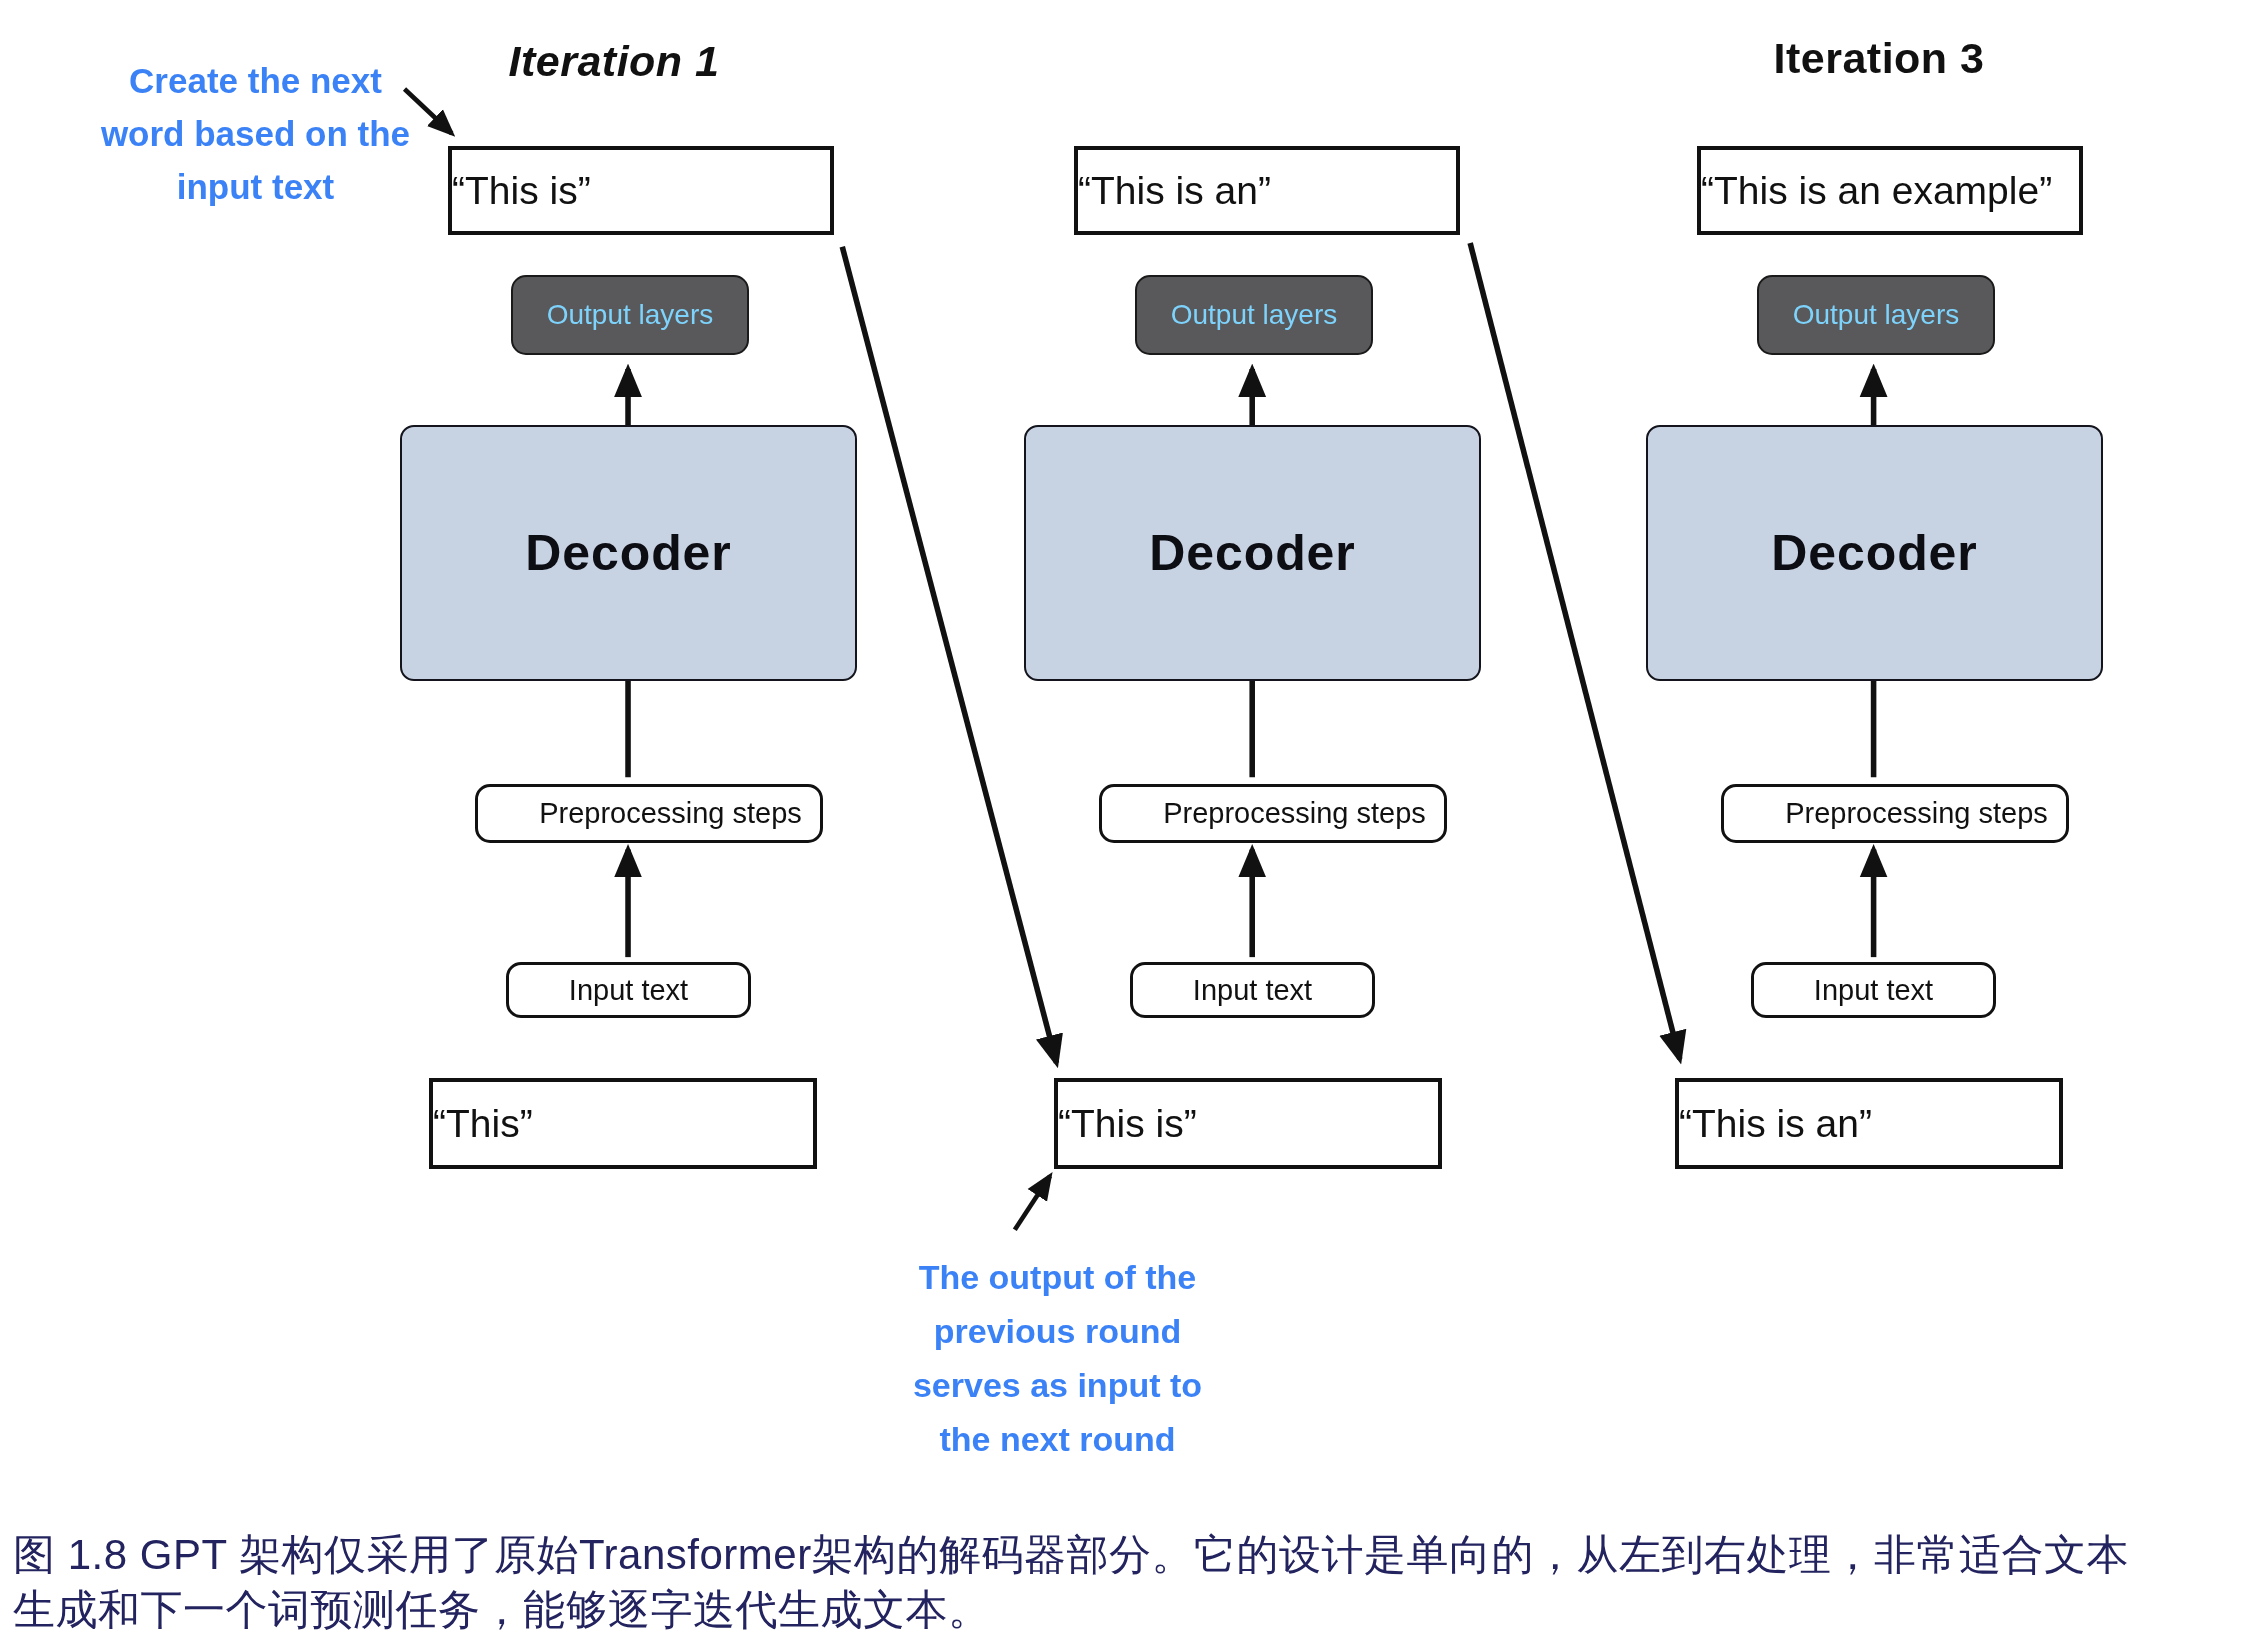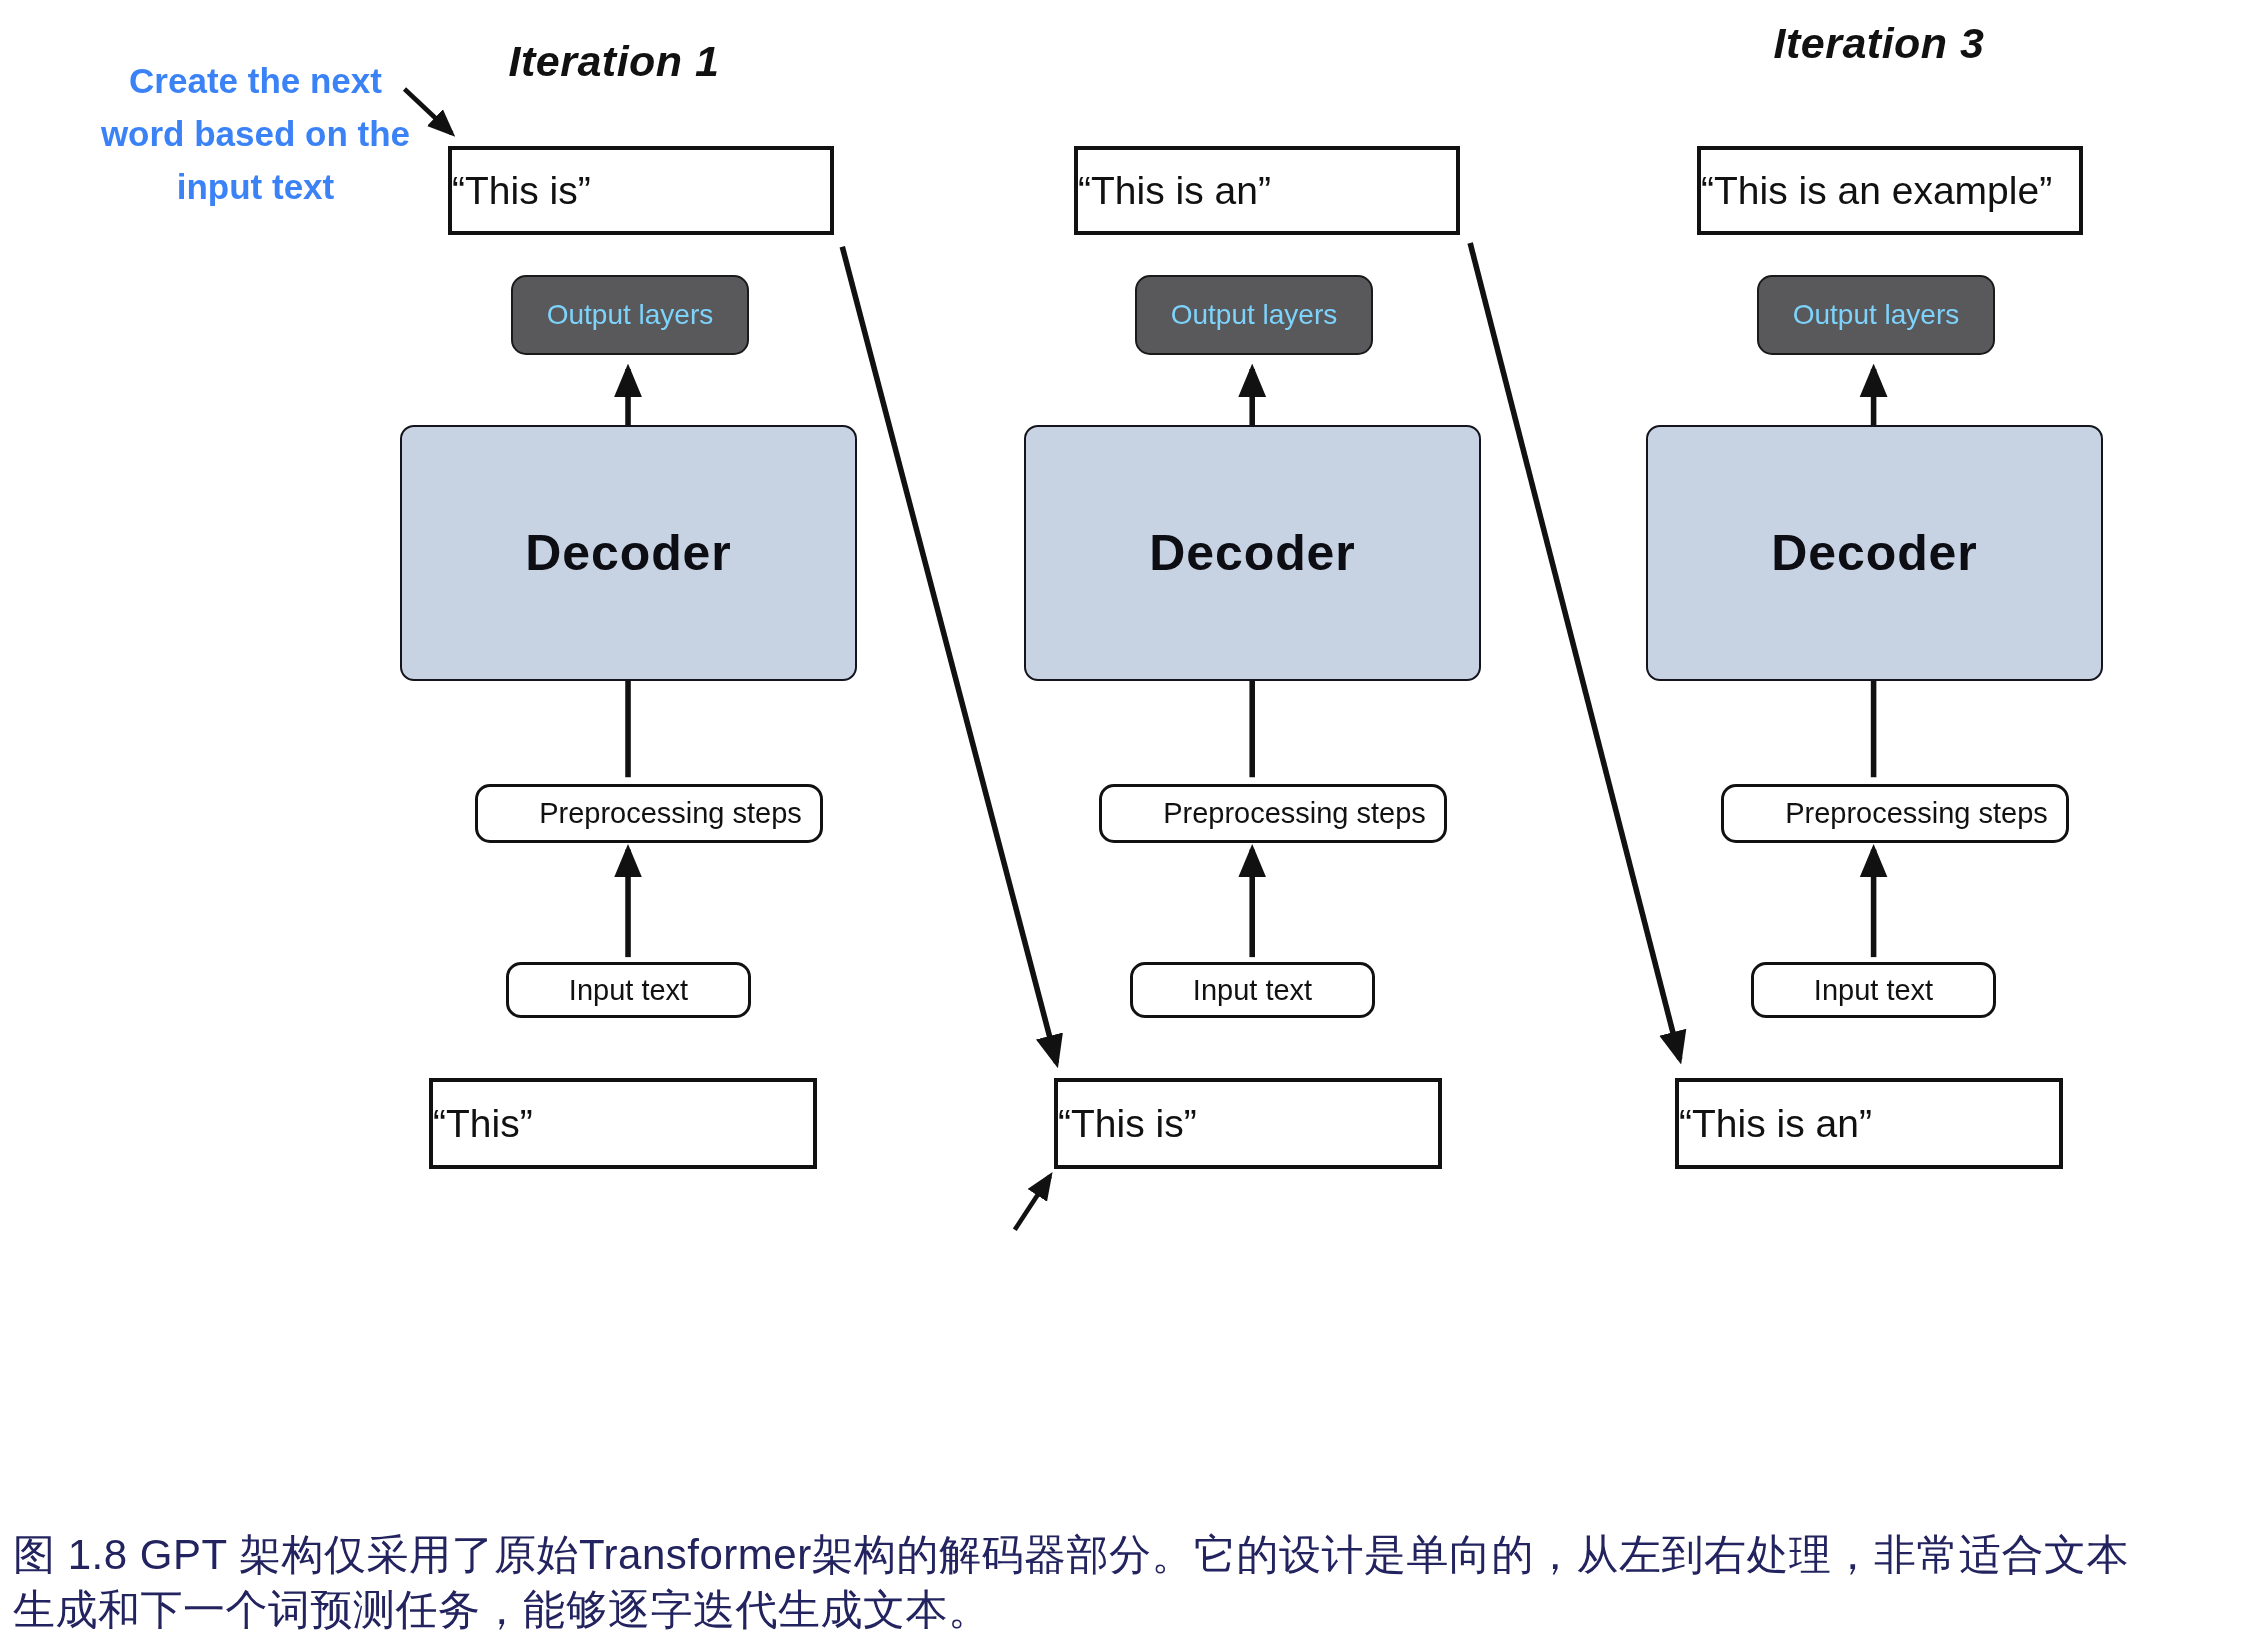--- a/index.html
+++ b/index.html
@@ -163,40 +163,46 @@
   <div class="abs pill preprocessing" style="left:1099px; top:784px;">
     <span>Preprocessing steps</span>
   </div>
   <div class="abs pill input-text" style="left:1130px; top:962px;">
     <span>Input text</span>
   </div>
   <div class="abs quote-box" style="left:1054px; top:1078px; width:380px; height:83px;">
     <span>“This is”</span>
   </div>
 
-  <div class="abs iter-title" style="left:1684px; top:17px; width:390px;font-style:italic;">Iteration 3</div>
+  <div class="abs iter-title" style="left:1684px; top:32px; width:390px;">Iteration 3</div>
   <div class="abs quote-box" style="left:1697px; top:146px;">
     <span>“This is an example”</span>
   </div>
   <div class="abs output-layers" style="left:1757px; top:275px;">
     <span>Output layers</span>
   </div>
   <div class="abs decoder" style="left:1646px; top:425px;">
     <span>Decoder</span>
   </div>
   <div class="abs pill preprocessing" style="left:1721px; top:784px;">
     <span>Preprocessing steps</span>
   </div>
   <div class="abs pill input-text" style="left:1751px; top:962px;">
     <span>Input text</span>
   </div>
   <div class="abs quote-box" style="left:1675px; top:1078px; width:380px; height:83px;">
     <span>“This is an”</span>
   </div>
 
+  <div class="abs annotation bottom" style="left:861px; top:1250px; width:393px;">
+    <div>The output of the</div>
+    <div>previous round</div>
+    <div>serves as input to</div>
+    <div>the next round</div>
+  </div>
 
   <div class="abs caption" style="left:13px; top:1527px; width:2234px;">
     <div>图 1.8  GPT 架构仅采用了原始Transformer架构的解码器部分。它的设计是单向的，从左到右处理，非常适合文本</div>
     <div>生成和下一个词预测任务，能够逐字迭代生成文本。</div>
   </div>
 
 </div>
 
 
 </body></html>

